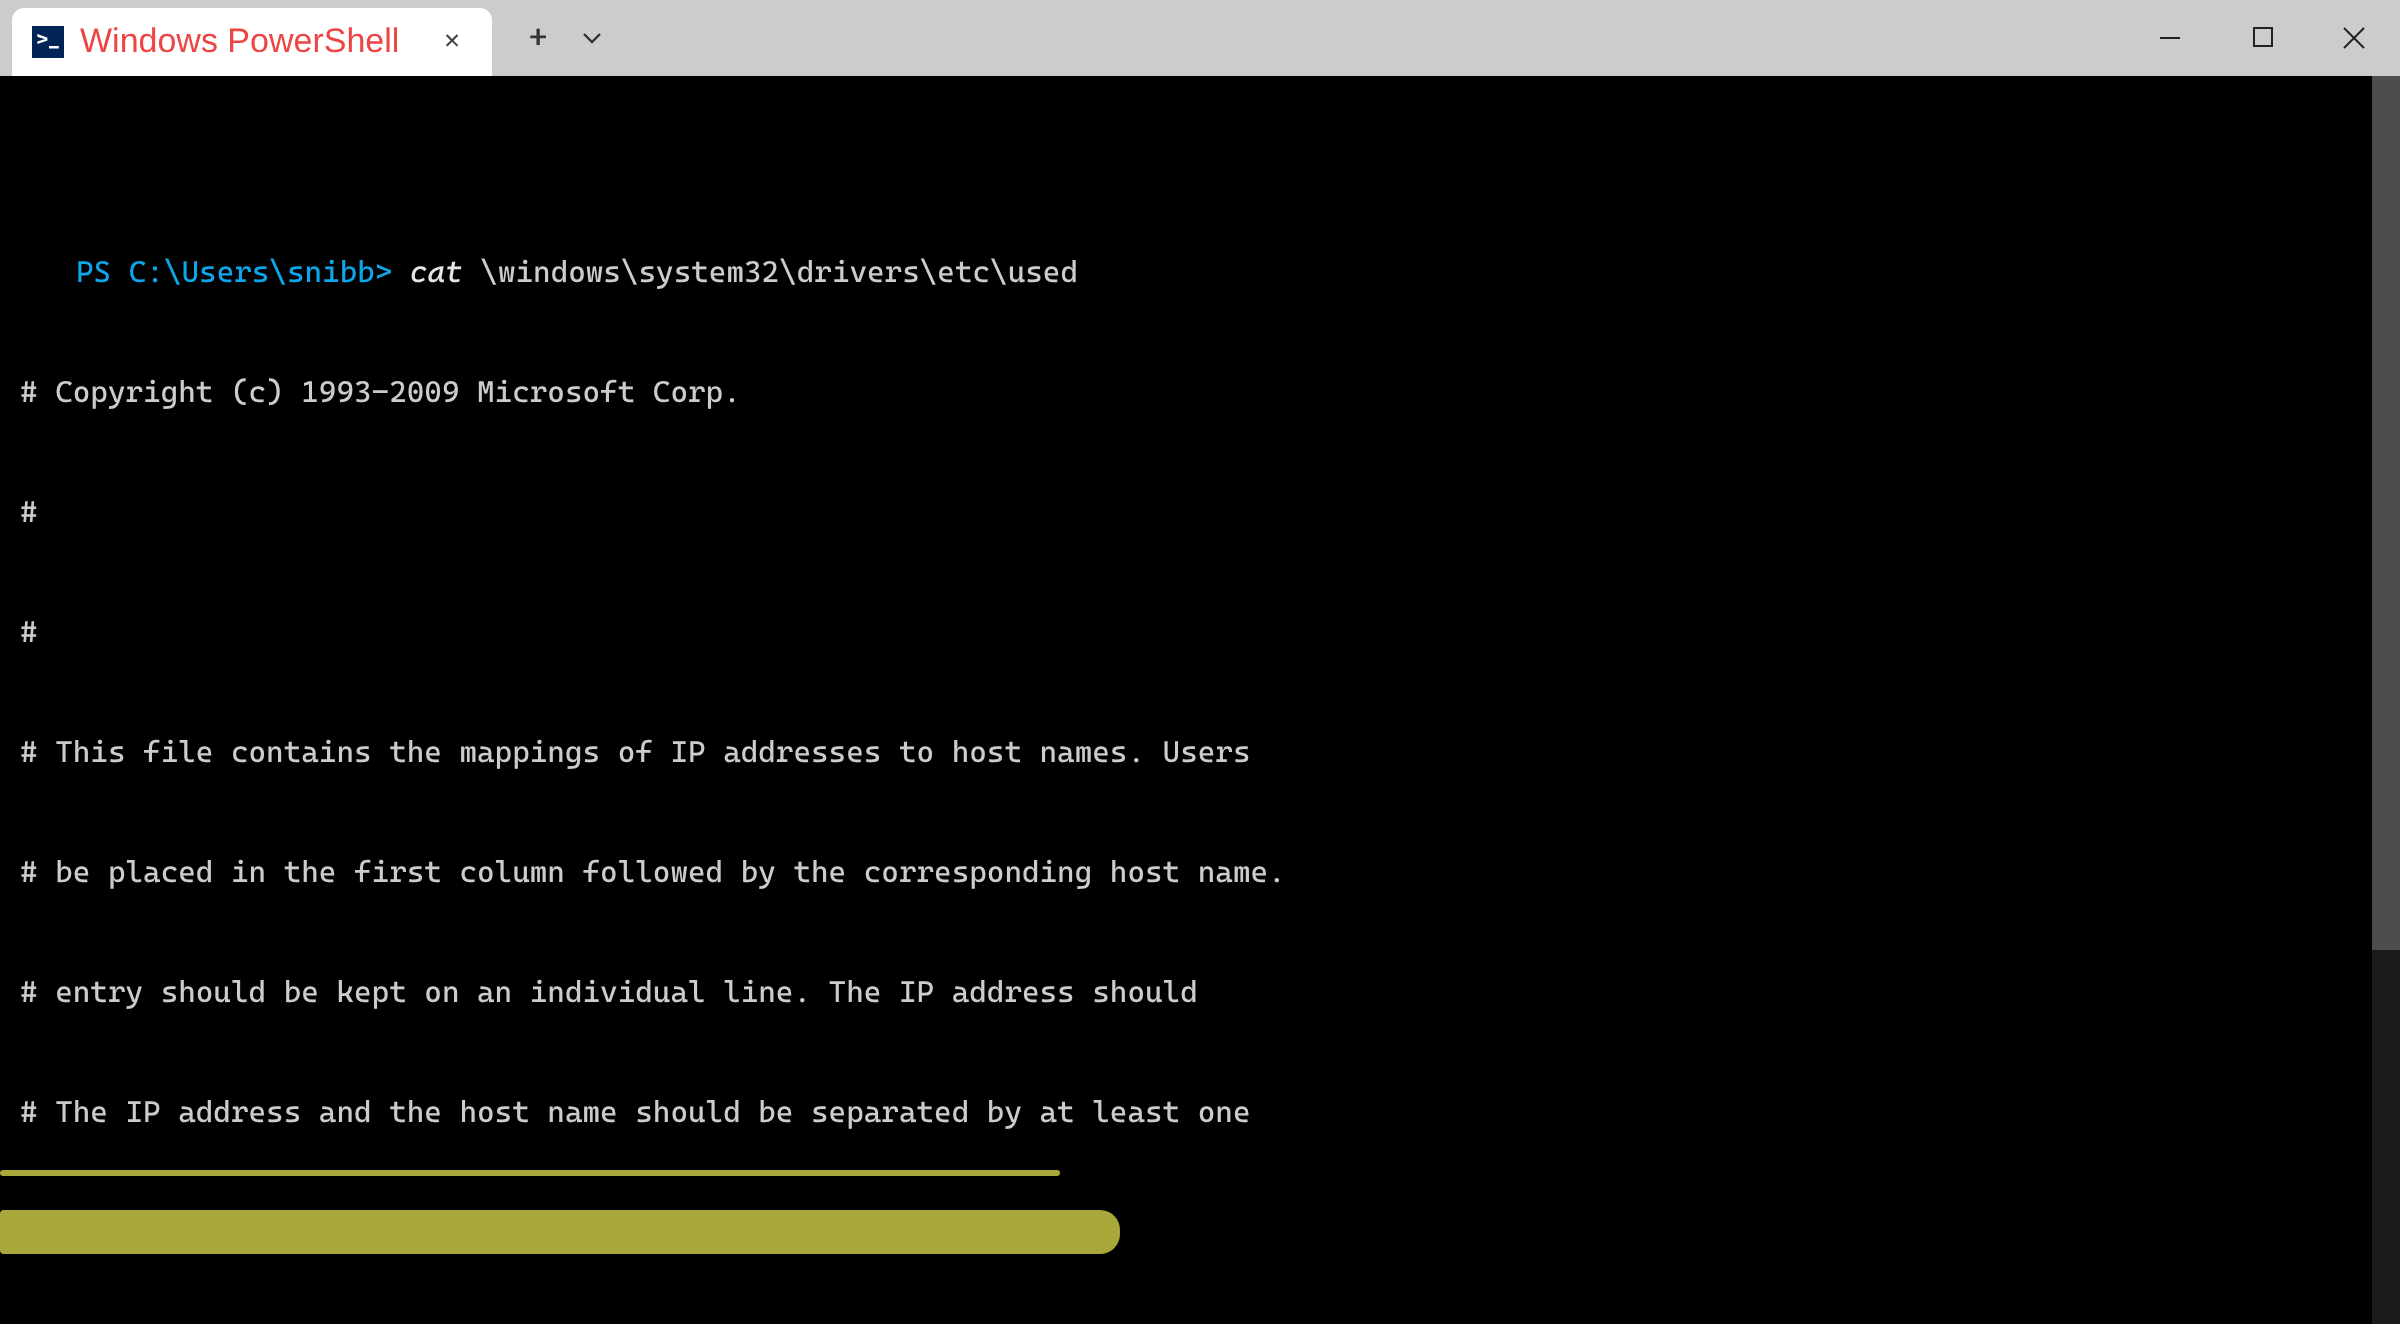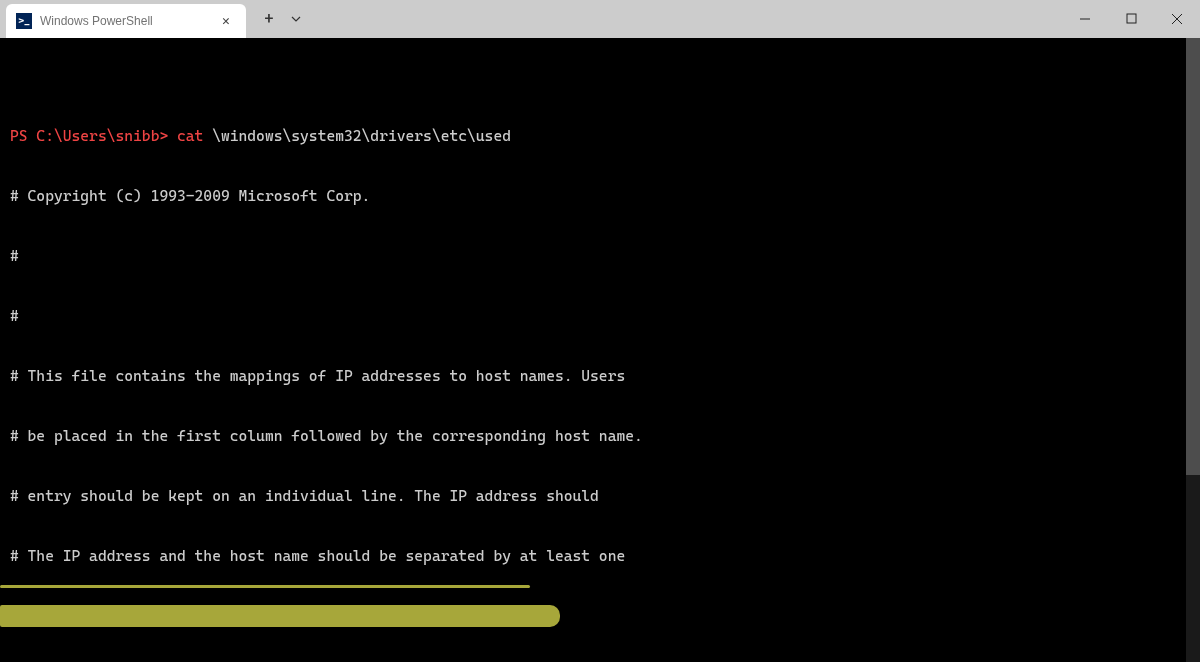--- a/index.html
+++ b/index.html
@@ -41,22 +41,22 @@
       align-items: center;
       justify-content: center;
       margin-right: 8px;
     }
     .tab-icon-inner {
       color: #fff;
       font-size: 10px;
       font-weight: bold;
     }
     .tab-title {
-      color: #737373;
-      font-size: 12px;
+      color: #ef4444;
+      font-size: 17px;
       font-family: "Segoe UI", Arial, sans-serif;
       flex: 1;
     }
     .tab-close {
       width: 20px;
       height: 20px;
       display: flex;
       align-items: center;
       justify-content: center;
       color: #444;
@@ -124,22 +124,22 @@
       height: 3px;
       left: 0;
       width: 530px;
       border-radius: 2px;
       z-index: 0;
     }
     .term-line {
       position: relative;
       z-index: 1;
     }
-    .prompt { color: #ef4444; }
-    .cmd-yellow { color: #ef4444; }
+    .prompt { color: #0ea5e9; margin-left: 28px; }
+    .cmd-yellow { color: #e5e5e5; font-style: italic; }
     .scrollbar {
       position: absolute;
       right: 0;
       top: 38px;
       width: 14px;
       height: calc(100% - 38px);
       background: #1a1a1a;
     }
     .scrollthumb {
       width: 14px;

